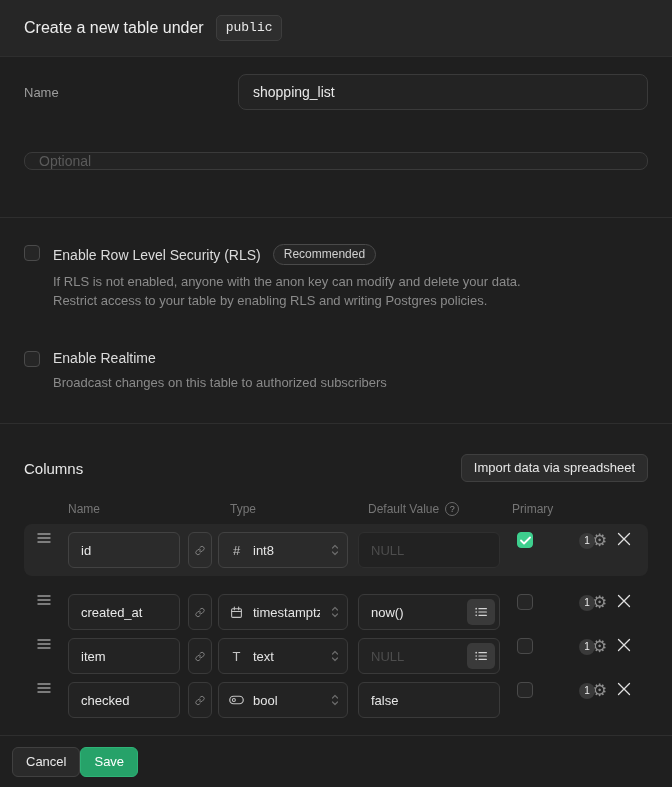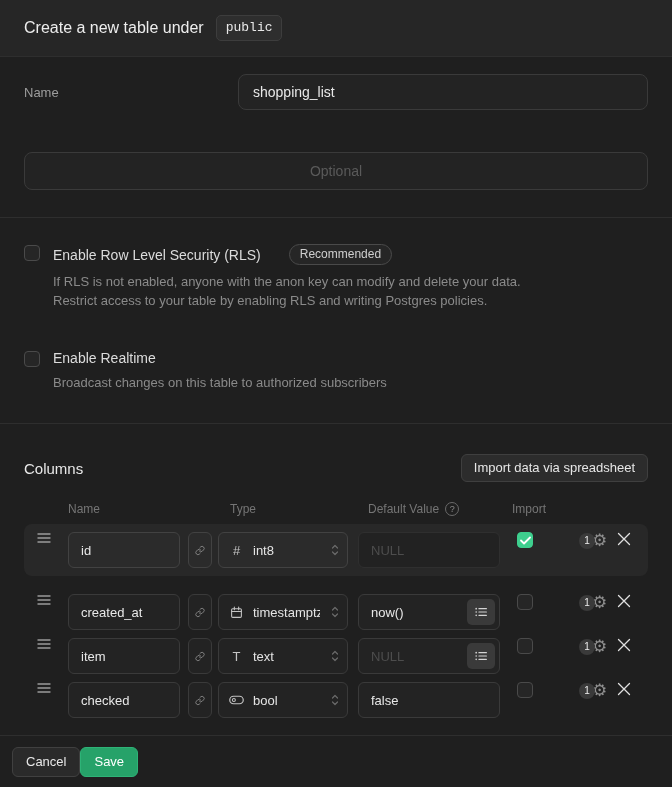--- a/index.html
+++ b/index.html
@@ -40,42 +40,42 @@
   .form-label { font-size:13px; color:#9d9d9d; }
   .form-control-col { flex:1; }
   .text-input {
     width:100%; height:36px;
     background:#232323; border:1px solid #3a3a3a; border-radius:8px;
     color:#e8e8e8; font-size:14px; padding:0 14px;
     font-family:"Liberation Sans", sans-serif;
     outline:none;
   }
   .text-input::placeholder { color:#5a5a5a; }
-  .desc-input { height:38px;text-align:center; }
+  .desc-input { height:18px; }
 
   
   .toggles-section {
     flex:0 0 206px; height:206px;
     padding:26px 24px 0;
     border-bottom:1px solid #2e2e2e;
   }
   .toggle-block { display:flex; gap:13px; }
   .toggle-block + .toggle-block { margin-top:40px; }
   .cbx {
     width:16px; height:16px; flex:0 0 16px;
     border:1px solid #4a4a4a; border-radius:4px;
     background:#262626; margin-top:1px;
     display:flex; align-items:center; justify-content:center;
     cursor:pointer;
   }
   .cbx svg { display:none; }
   .cbx.checked { background:#3ECF8E; border-color:#3ECF8E; }
   .cbx.checked svg { display:block; }
   .toggle-body { flex:1; }
-  .toggle-title-row { display:flex; align-items:center; gap:28px; }
+  .toggle-title-row { display:flex; align-items:center; gap:12px; }
   .toggle-title { font-size:14px; color:#dcdcdc; }
   .pill-badge {
     font-size:12px; color:#cfcfcf;
     border:1px solid #4a4a4a; border-radius:999px;
     padding:2px 10px 3px; background:#262626;
   }
   .toggle-desc { font-size:13px; color:#8a8a8a; line-height:19px; margin-top:7px; }
 
   
   .columns-section { flex:0 0 311px; height:311px; padding:0 24px; }
@@ -230,21 +230,21 @@
       <span class="columns-title">Columns</span>
       <button class="import-btn">Import data via spreadsheet</button>
     </div>
     <div class="table-header">
       <span class="th th-name">Name</span>
       <span class="th th-type">Type</span>
       <span class="th th-default">
         <span>Default Value</span>
         <span class="help-icon">?</span>
       </span>
-      <span class="th th-primary">Import</span>
+      <span class="th th-primary">Primary</span>
     </div>
 
     <div class="rows-list">
 
       <div class="row-highlight">
         <div class="col-row">
           <span class="drag-handle">
             <svg width="14" height="12" viewBox="0 0 14 12" fill="none">
                 <path d="M1 2h12M1 6h12M1 10h12" stroke="#9a9a9a" stroke-width="1.4" stroke-linecap="round"></path>
               </svg>

